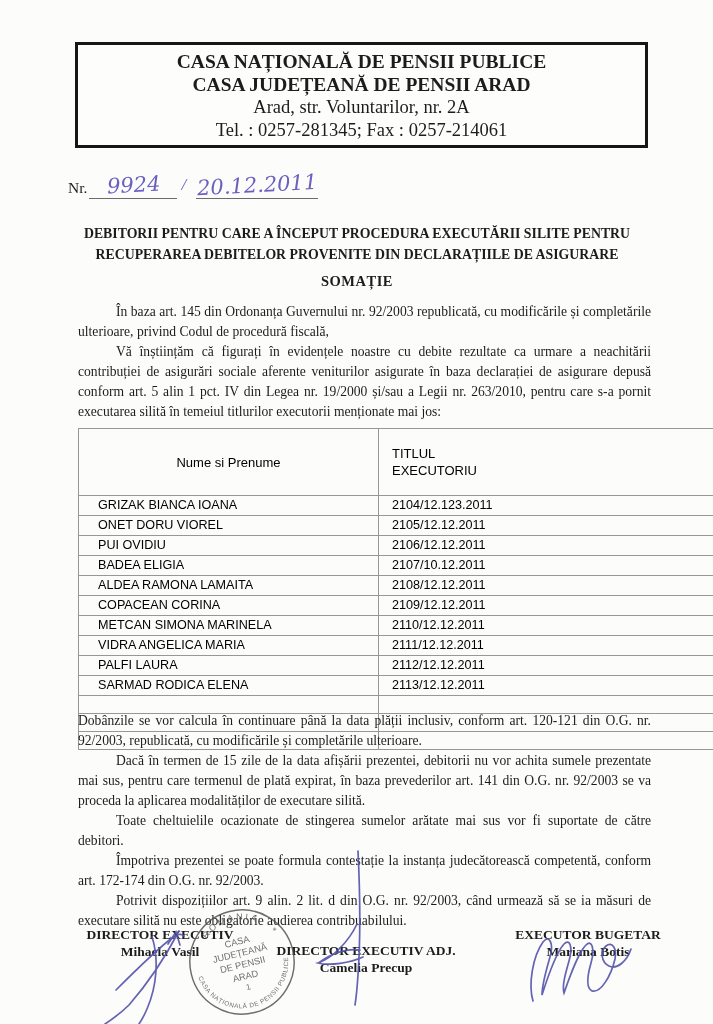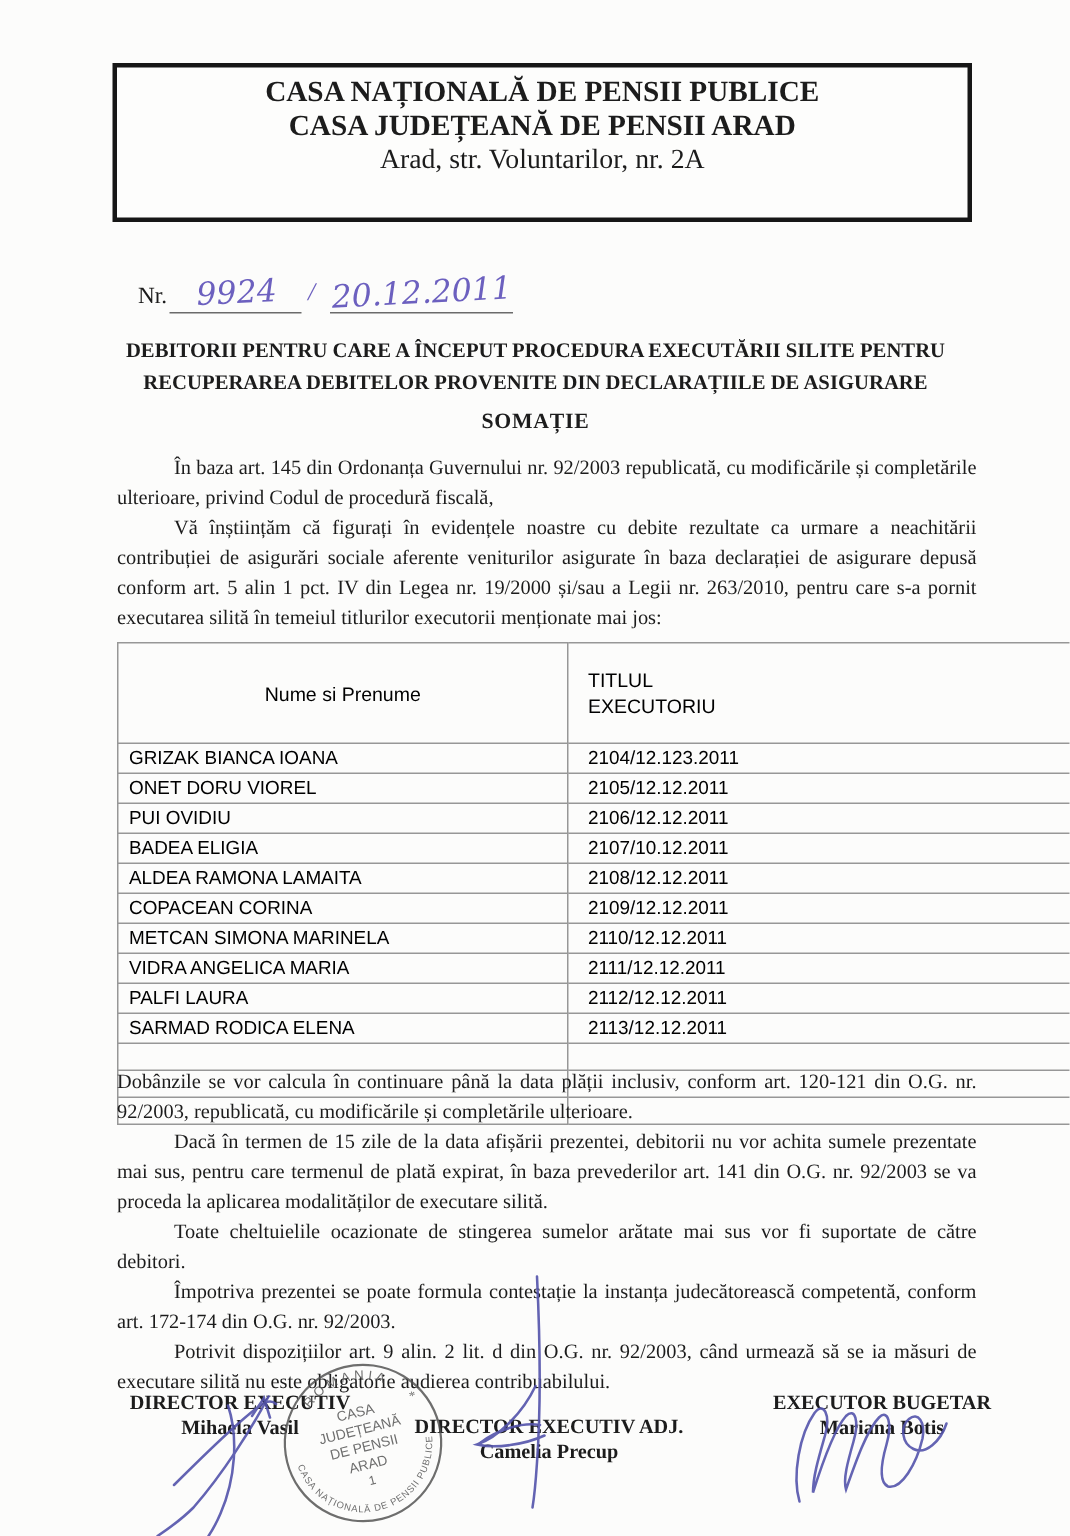--- a/index.html
+++ b/index.html
@@ -13,22 +13,22 @@
   .letterhead{
     position:absolute;left:75px;top:42px;width:567px;height:95px;
     border:3px solid #161616;background:#fdfdfc;
     text-align:center;padding-top:5px;
   }
   .lh-line{line-height:23px;}
   .lh-bold{font-weight:bold;font-size:19.5px;}
   .lh-reg{font-size:18.5px;}
   
   .regnr{
-    position:absolute;left:68px;top:173px;height:36px;
-    display:flex;align-items:flex-end;margin-left:24px;
+    position:absolute;left:68px;top:163px;height:36px;
+    display:flex;align-items:flex-end;
   }
   .regnr-label{font-size:15.5px;padding-bottom:2px;}
   .hw{
     font-style:italic;
     color:#6c60bf;
     font-size:21px;
     font-family:"DejaVu Serif",serif;
     transform:rotate(-3deg);
     display:inline-block;
   }
@@ -59,40 +59,41 @@
     position:absolute;left:78px;top:428px;width:705px;
     border-collapse:collapse;table-layout:fixed;
     font-family:Liberation Sans, sans-serif;color:#000000;
     border:1px solid #5e5e5e;
   }
   .doc-table th,.doc-table td{border:1px solid #979797;overflow:hidden;white-space:nowrap;}
   .doc-table th{height:64px;font-weight:normal;font-size:13px;}
   .doc-table th.h1{width:297px;text-align:center;vertical-align:middle;}
   .doc-table th.h2{text-align:left;vertical-align:middle;padding-left:13px;line-height:17px;}
   .doc-table td{height:17px;font-size:12.6px;line-height:15px;}
-  .doc-table td.c1{padding-left:7px;}
+  .doc-table td.c1{padding-left:19px;}
   .doc-table td.c2{padding-left:13px;margin-top:47px;}
   .doc-table tr.empty td{height:11px;}
   
   .sigblock{position:absolute;top:926px;text-align:center;font-weight:bold;}
   .sigblock .role{font-size:13.5px;line-height:17px;}
   .sigblock .name{font-size:13.5px;line-height:17px;}
   .sig1{left:80px;width:160px;}
   .sig2{left:268px;width:196px;margin-top:16px;}
   .sig3{left:505px;width:166px;}
   .ink-layer{position:absolute;left:0;top:0;width:713px;height:1024px;pointer-events:none;}
   .stamp-svg{position:absolute;left:183px;top:903px;width:118px;height:118px;transform:rotate(-14deg);opacity:.82;}
 </style>
 </head>
 <body>
 
 <div class="letterhead">
   <div class="lh-line lh-bold">CASA NAȚIONALĂ DE PENSII PUBLICE</div>
   <div class="lh-line lh-bold">CASA JUDEȚEANĂ DE PENSII ARAD</div>
   <div class="lh-line lh-reg">Arad, str. Voluntarilor, nr. 2A</div>
+  <div class="lh-line lh-reg">Tel. : 0257-281345; Fax : 0257-214061</div>
 </div>
 
 <div class="regnr">
   <span class="regnr-label">Nr.</span>
   <span class="uline num"><span class="hw">9924</span></span>
   <span class="hw-sep">/</span>
   <span class="uline date"><span class="hw">20.12.2011</span></span>
 </div>
 
 <div class="doc-title">DEBITORII PENTRU CARE A ÎNCEPUT PROCEDURA EXECUTĂRII SILITE PENTRU RECUPERAREA DEBITELOR PROVENITE DIN DECLARAȚIILE DE ASIGURARE</div>

